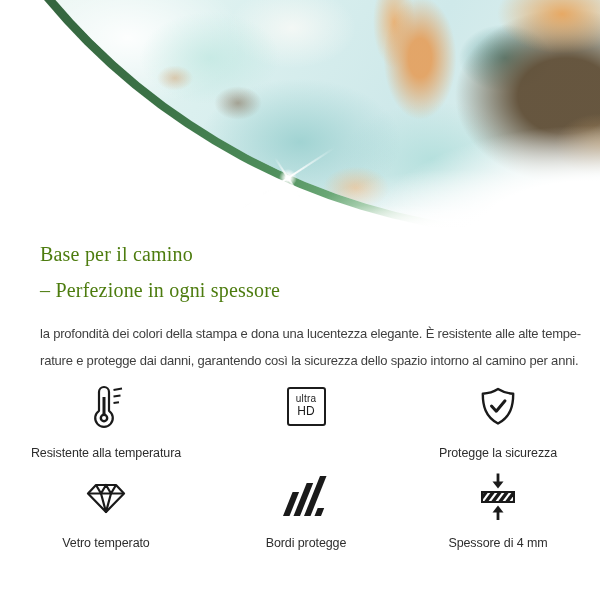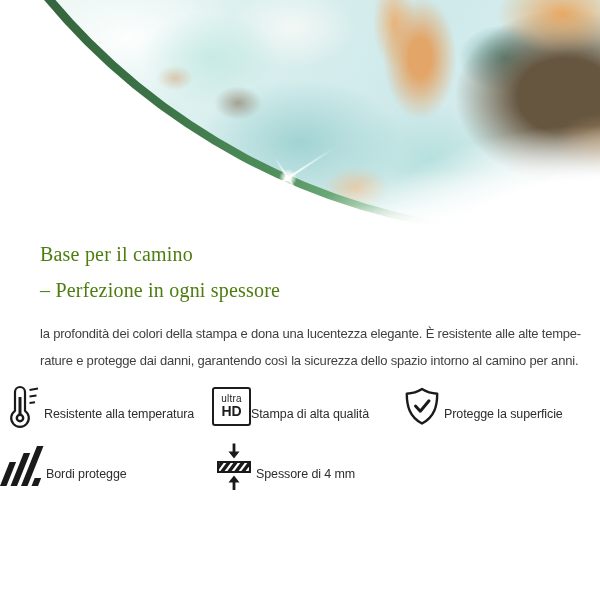--- a/index.html
+++ b/index.html
@@ -47,27 +47,27 @@
       background:radial-gradient(circle,rgba(255,255,255,.95) 25%,rgba(255,255,255,0) 75%);}
 
   
   .title{margin:8px 40px 0;font-family:"Liberation Serif",serif;font-size:20px;line-height:36px;
          color:#4d7c0f;font-weight:400;letter-spacing:.2px;}
   .desc{margin:12px 40px 0;font-size:13px;line-height:27px;color:#3f3f3f;letter-spacing:-.2px;}
   .desc div{white-space:nowrap;}
 
   
   .features{margin:8px 0 0 0;display:grid;grid-template-columns:212px 188px 196px;row-gap:12px;}
-  .cell{display:flex;flex-direction:row;align-items:center;}
+  .cell{display:flex;flex-direction:column;align-items:center;}
   .icon-box{height:48px;display:flex;align-items:center;justify-content:center;}
   .label{margin-top:16px;font-size:12.5px;color:#2d2d2d;white-space:nowrap;letter-spacing:-.1px;}
   .uhd{width:35px;height:35px;border:2.5px solid #1c1c1c;border-radius:3px;display:flex;
        flex-direction:column;align-items:center;justify-content:center;color:#1c1c1c;}
   .uhd .t1{font-size:10px;line-height:10px;letter-spacing:.2px;}
-  .uhd .t2{font-size:14px;line-height:15px;font-weight:700;}
+  .uhd .t2{font-size:12px;line-height:15px;font-weight:400;}
   svg{display:block;}
 </style>
 </head>
 <body>
 
 <div class="photo">
   <div class="rim"></div>
   <div class="art"></div>
   <div class="fade"></div>
   <div class="glint"></div>
@@ -104,33 +104,43 @@
     <div class="label">Resistente alla temperatura</div>
   </div>
 
   <div class="cell">
     <div class="icon-box">
       <div class="uhd">
         <span class="t1">ultra</span>
         <span class="t2">HD</span>
       </div>
     </div>
-    <div class="label">Stampa di alta qualità</div>
   </div>
 
   <div class="cell">
     <div class="icon-box">
       <svg width="44" height="44" viewBox="0 0 44 44" fill="none" stroke="#1a1a1a" stroke-width="2.4">
         <path d="M22,5 C17.5,7.8 11.5,9.4 6.8,9.7 C6.8,21.5 9.2,32.6 22,39.5 C34.8,32.6 37.2,21.5 37.2,9.7 C32.5,9.4 26.5,7.8 22,5 Z" stroke-linejoin="round"></path>
         <path d="M15.5,22 L20.3,27.2 L29,16.8" stroke-width="3" stroke-linecap="round" stroke-linejoin="round"></path>
       </svg>
     </div>
-    <div class="label">Protegge la superficie</div>
+    <div class="label">Protegge la sicurezza</div>
   </div>
 
+  <div class="cell">
+    <div class="icon-box">
+      <svg width="44" height="40" viewBox="0 0 44 40" fill="none" stroke="#1a1a1a" stroke-width="2.2" stroke-linejoin="round">
+        <path d="M12,9 L32,9 L40,17.5 L22,36 L4,17.5 Z"></path>
+        <path d="M4,17.5 L40,17.5"></path>
+        <path d="M12,9 L17,17.5 L22,9 L27,17.5 L32,9"></path>
+        <path d="M17,17.5 L22,36 L27,17.5"></path>
+      </svg>
+    </div>
+    <div class="label">Vetro temperato</div>
+  </div>
 
   <div class="cell">
     <div class="icon-box">
       <svg width="46" height="40" viewBox="0 0 46 40" fill="#1a1a1a">
         <polygon points="0,40 6.5,40 16.1,16 9.6,16"></polygon>
         <polygon points="10.5,40 17,40 30.2,7 23.7,7"></polygon>
         <polygon points="21,40 27.5,40 43.5,0 37,0"></polygon>
         <polygon points="31.5,40 38,40 41.2,32 34.7,32"></polygon>
       </svg>
     </div>

